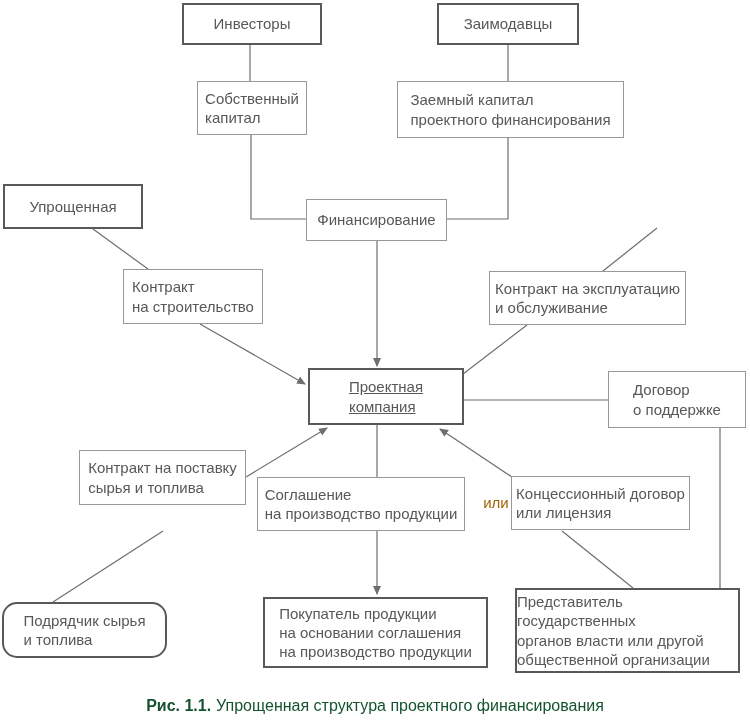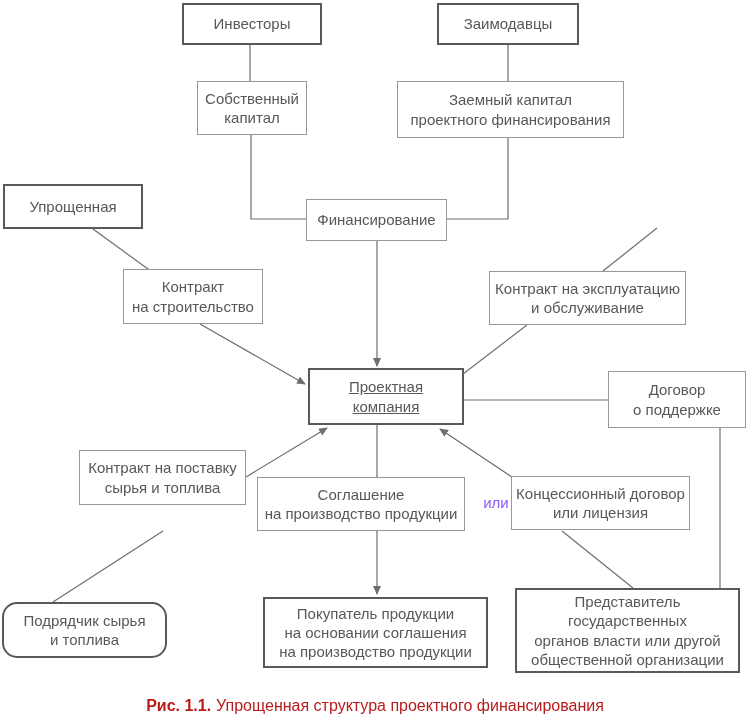--- a/index.html
+++ b/index.html
@@ -12,21 +12,21 @@
     color: #58585a;
     overflow: hidden;
   }
   svg.connectors { position: absolute; left: 0; top: 0; }
   .node {
     position: absolute;
     box-sizing: border-box;
     display: flex;
     align-items: center;
     justify-content: center;
-    text-align: center;
+    text-align: left;
     white-space: pre-line;
     font-size: 15px;
     line-height: 1.28;
     background: #ffffff;
     color: #58585a;
   }
   .strong { border: 2px solid #58595b; }
   .light  { border: 1px solid #97989b; }
 
   
@@ -46,28 +46,28 @@
   .n-concession           { left: 511px; top: 476px; width: 179px; height: 54px; }
   .n-fuel-supplier        { left: 2px;   top: 602px; width: 165px; height: 56px; border-radius: 15px; }
   .n-buyer                { left: 263px; top: 597px; width: 225px; height: 71px; }
   .n-gov                  { left: 515px; top: 588px; width: 225px; height: 85px; }
 
   .or-label {
     position: absolute;
     left: 480px; top: 494px; width: 32px;
     text-align: center;
     font-size: 15px;
-    color: #8b5cf6;
+    color: #a16207;
   }
   .caption {
     position: absolute;
     left: 0; top: 697px; width: 750px;
     text-align: center;
     font-size: 16px;
-    color: #b91c1c;
+    color: #14532d;
   }
   .caption .cap-prefix { font-weight: bold; margin-right: 5px; }
 </style>
 </head>
 <body>
 
 <div class="canvas">
 
   <svg class="connectors" width="750" height="723" viewBox="0 0 750 723">
     <defs>

